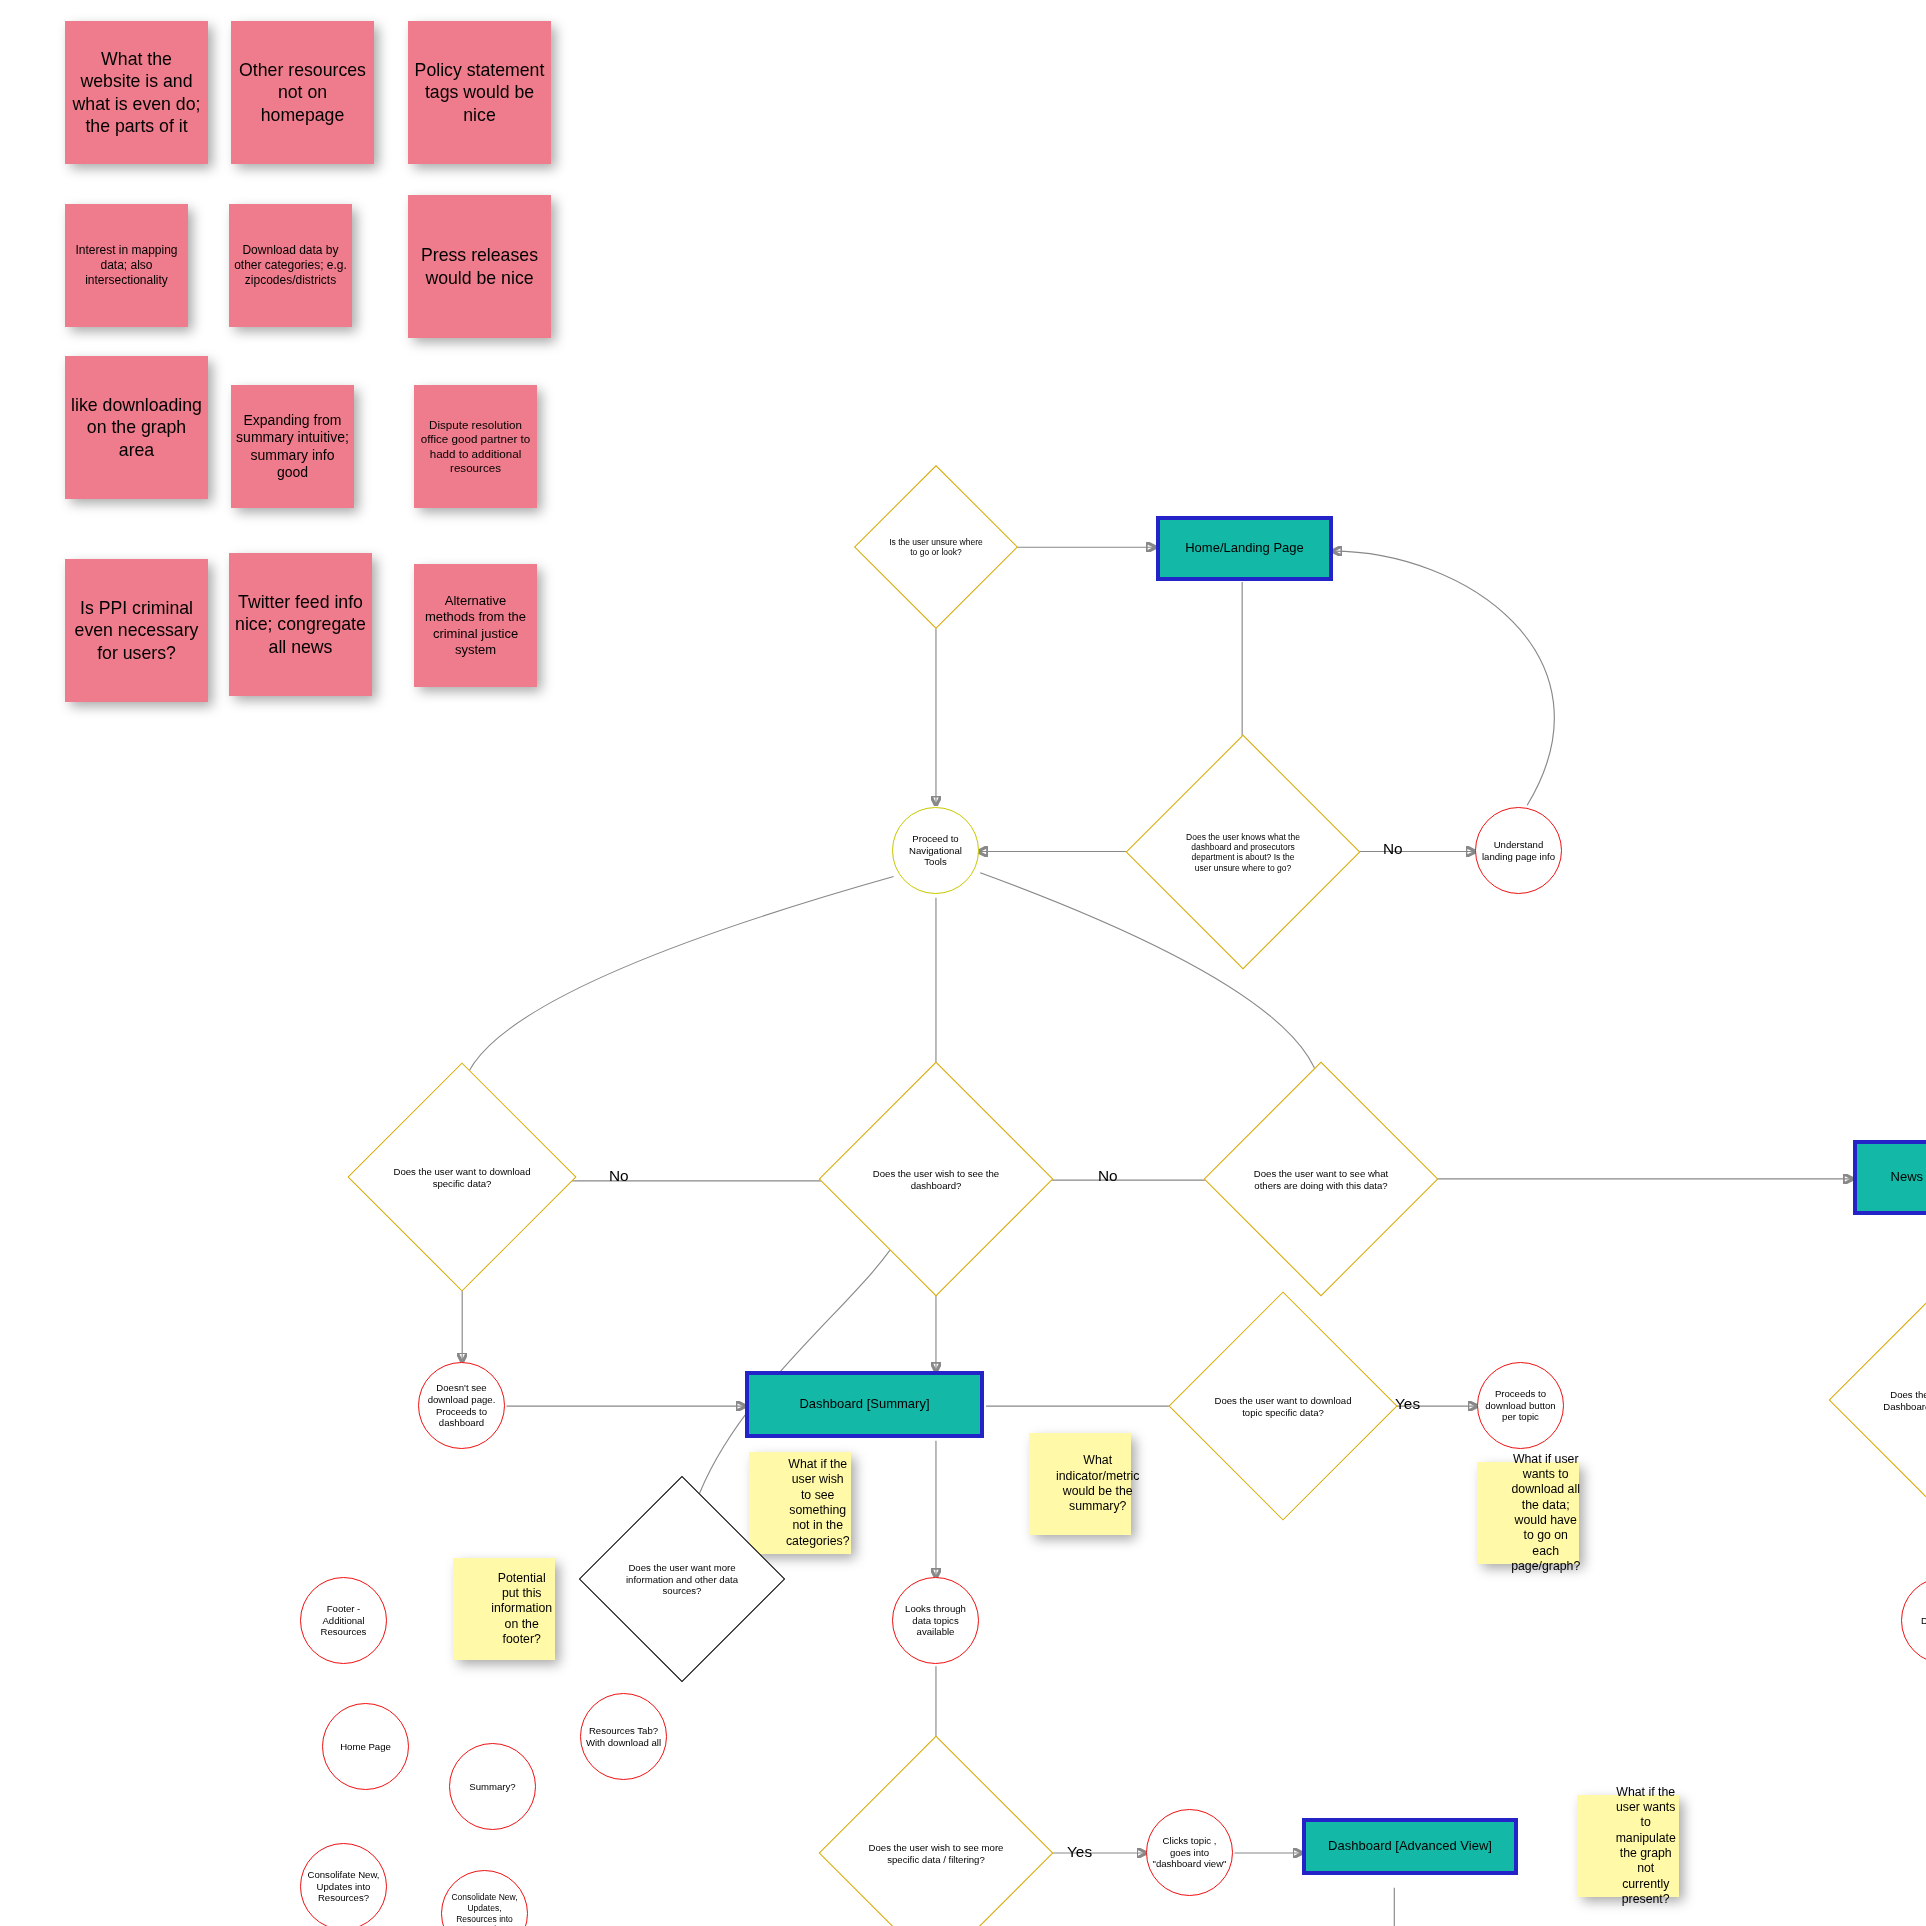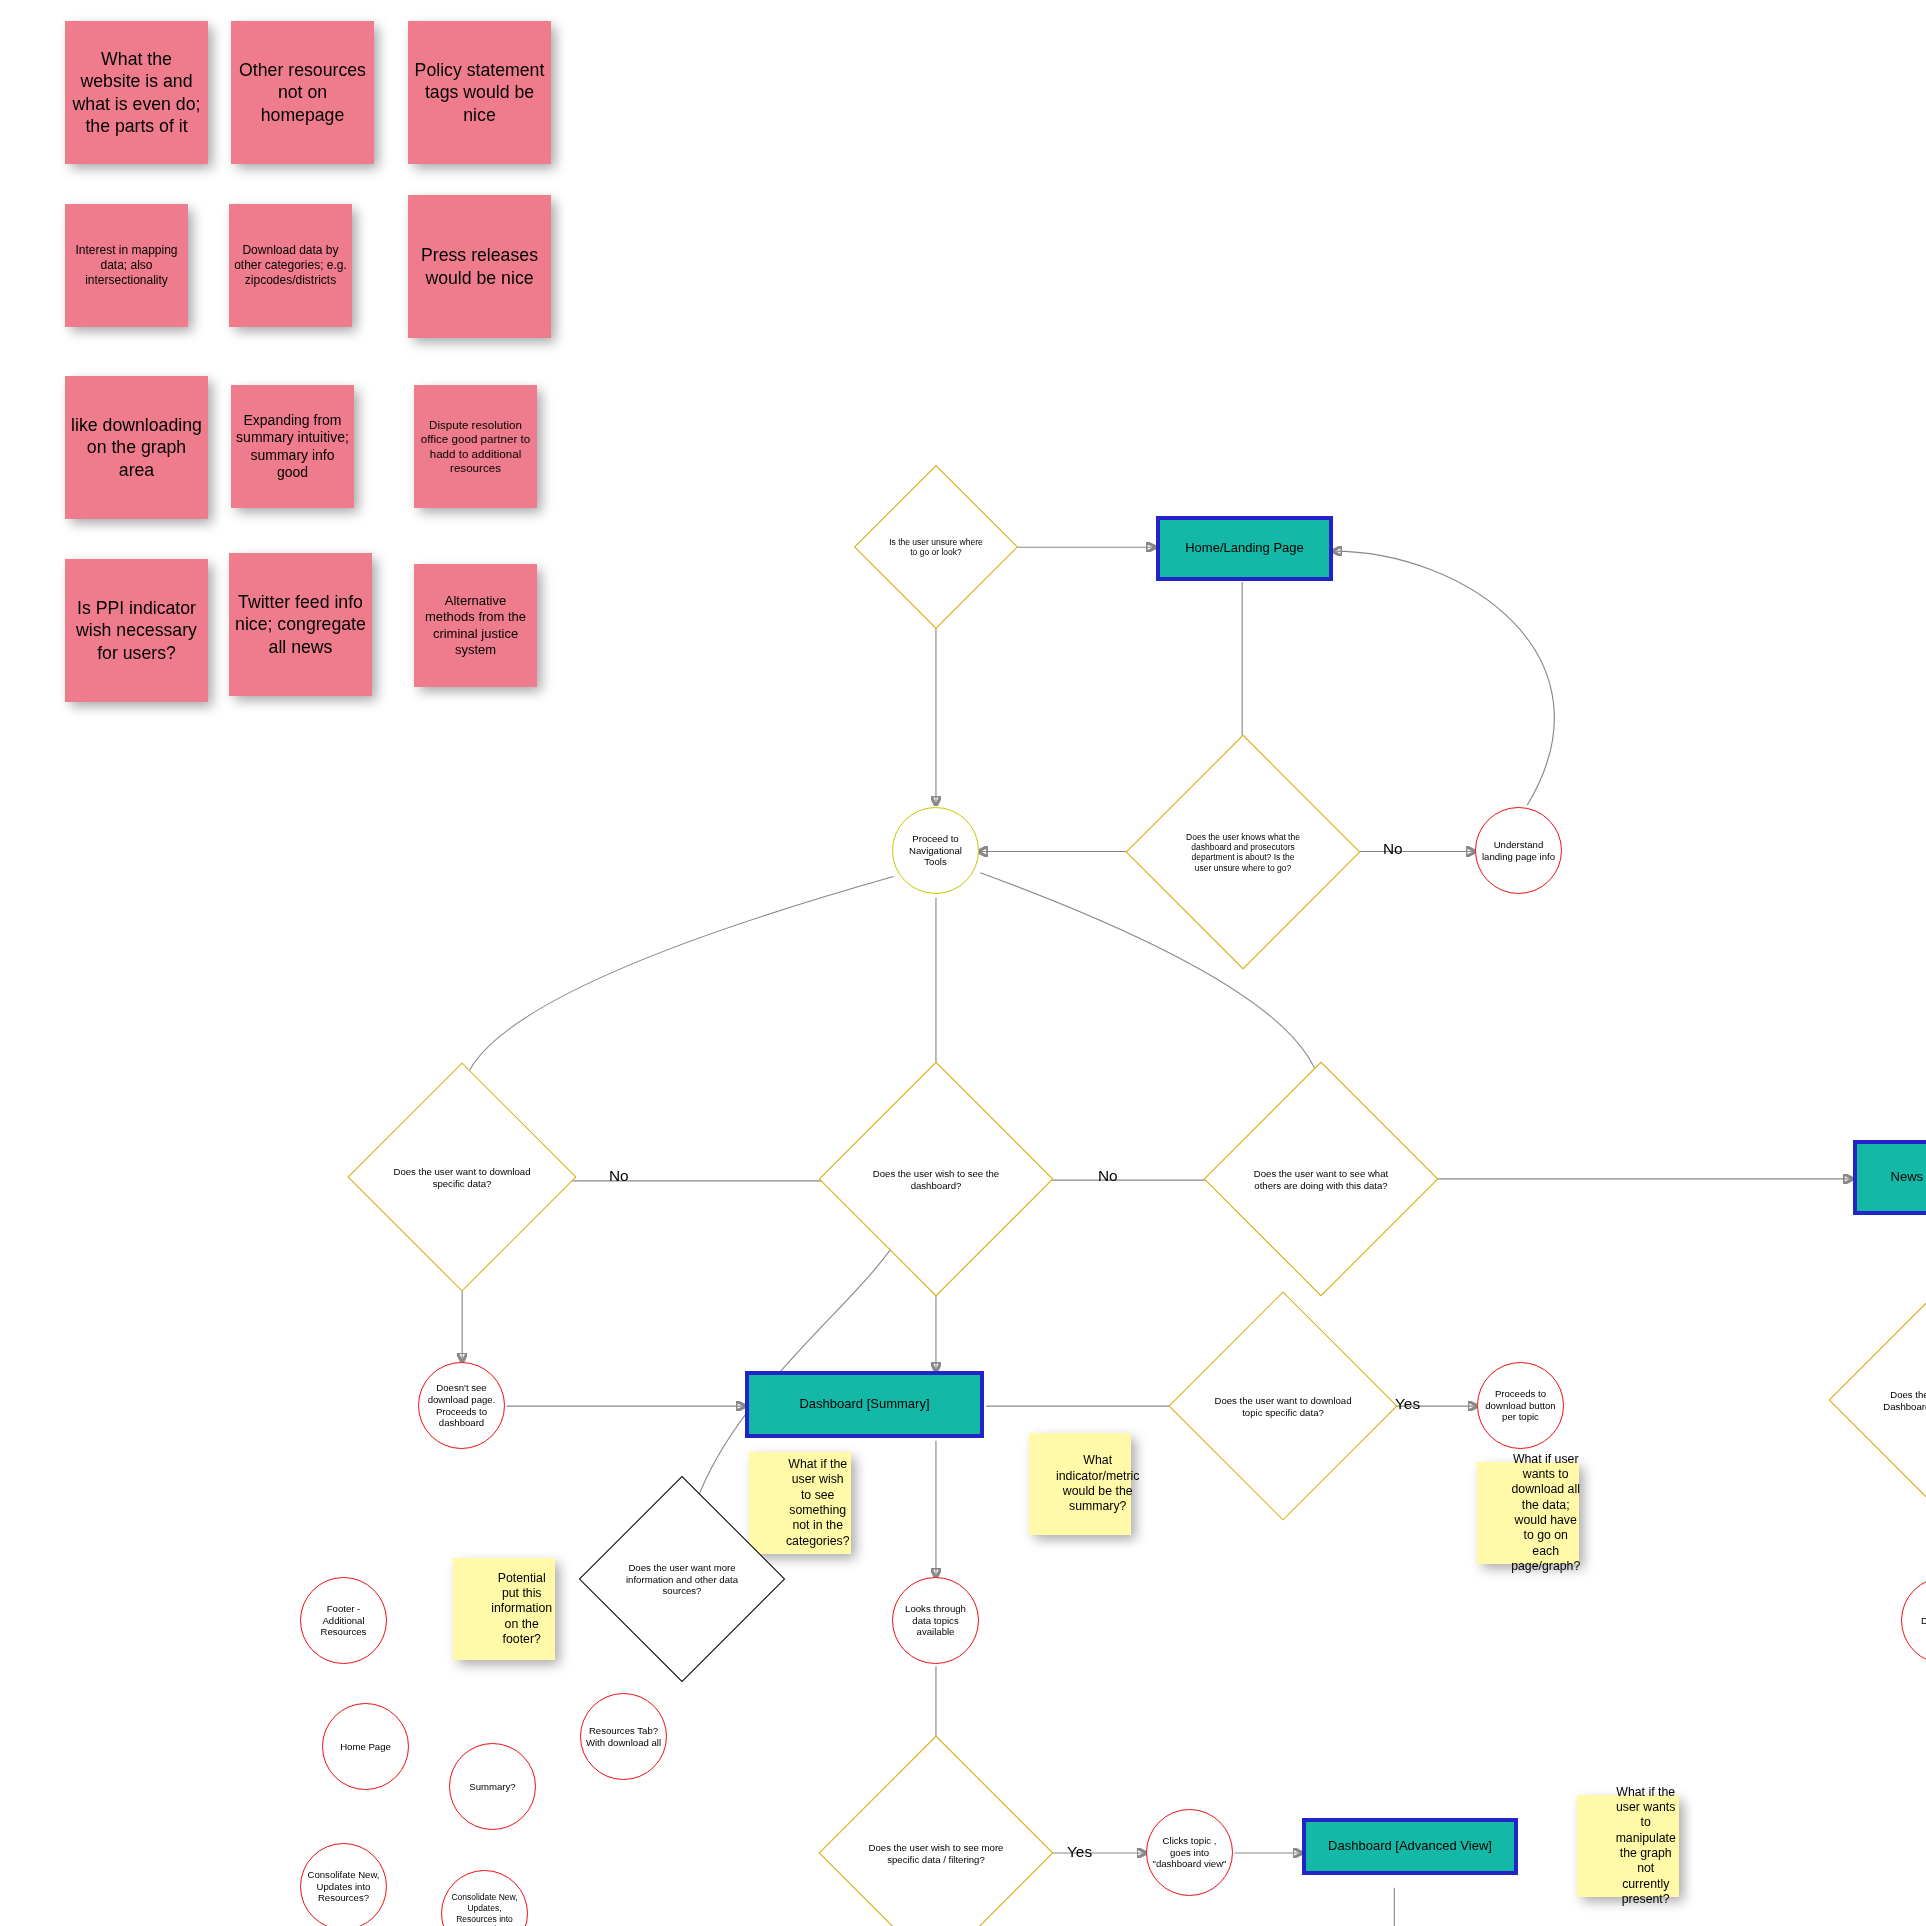--- a/index.html
+++ b/index.html
@@ -97,25 +97,25 @@
   </svg>
 
   <div class="node pink big" style="left:65px;top:21px">What the website is and what is even do; the parts of it</div>
   <div class="node pink big" style="left:231px;top:21px">Other resources not on homepage</div>
   <div class="node pink big" style="left:408px;top:21px">Policy statement tags would be nice</div>
 
   <div class="node pink sm" style="left:65px;top:204px">Interest in mapping data; also intersectionality</div>
   <div class="node pink sm" style="left:229px;top:204px">Download data by other categories; e.g. zipcodes/districts</div>
   <div class="node pink big" style="left:408px;top:195px">Press releases would be nice</div>
 
-  <div class="node pink big" style="left:65px;top:376px">like downloading on the graph area</div>
+  <div class="node pink big" style="left:65px;top:356px">like downloading on the graph area</div>
   <div class="node pink sm" style="left:414px;top:385px;font-size:11.6px">Dispute resolution office good partner to hadd to additional resources</div>
   <div class="node pink sm" style="left:231px;top:385px;font-size:14px">Expanding from summary intuitive; summary info good</div>
 
-  <div class="node pink big" style="left:65px;top:559px">Is PPI indicator wish necessary for users?</div>
+  <div class="node pink big" style="left:65px;top:559px">Is PPI criminal even necessary for users?</div>
   <div class="node pink big" style="left:229px;top:553px">Twitter feed info nice; congregate all news</div>
   <div class="node pink sm" style="left:414px;top:564px;font-size:13px">Alternative methods from the criminal justice system</div>
 
   <div class="dia-wrap" style="left:878px;top:489px;width:116px;height:116px">
     <div class="dia gold"></div>
       <div class="dia-label" style="font-size:8.5px">Is the user unsure where to go or look?</div>
   </div>
   <div class="node rect" style="left:1156px;top:516px;width:177px;height:65px">Home/Landing Page</div>
 
   <div class="dia-wrap" style="left:1160px;top:769px;width:166px;height:166px">

